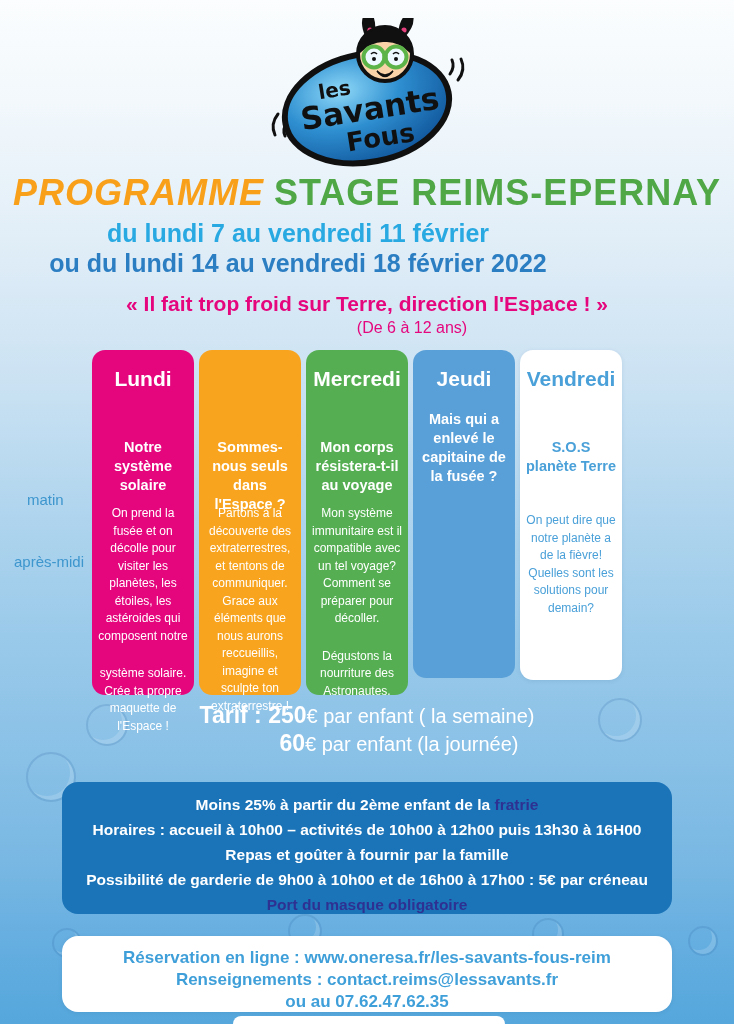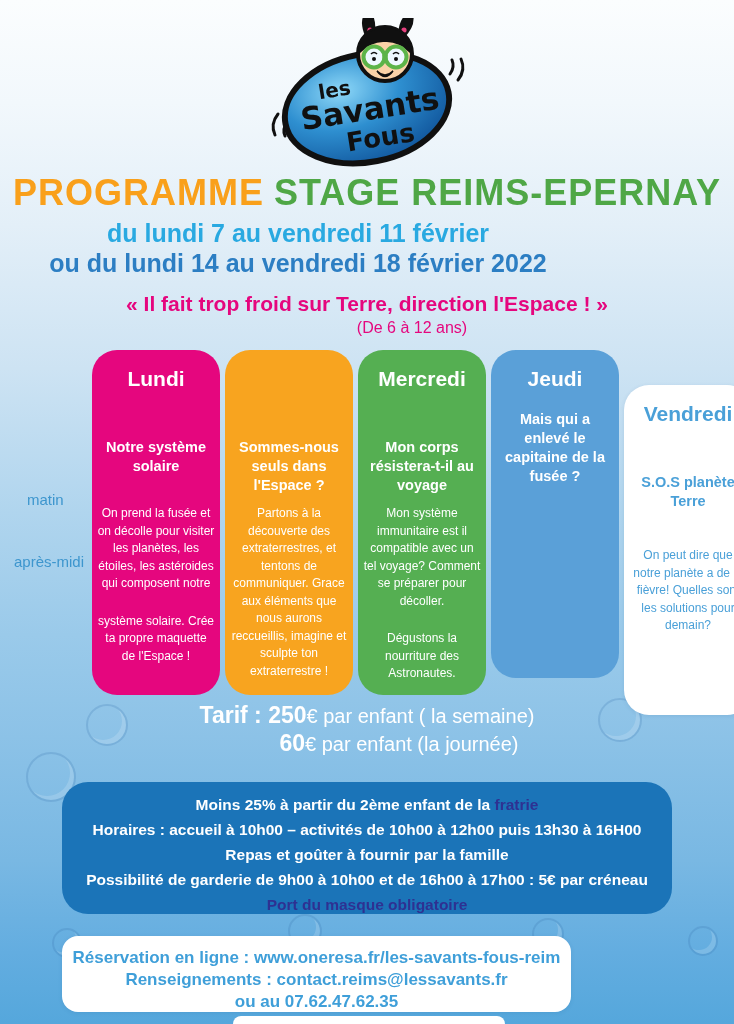--- a/index.html
+++ b/index.html
@@ -7,59 +7,59 @@
     position:relative;width:734px;height:1024px;overflow:hidden;
     font-family:"Liberation Sans",sans-serif;
     background:linear-gradient(180deg,#fbfdfe 0%,#f2f8fc 10%,#e3eff8 22%,#cde3f3 36%,#b0d5ee 50%,#9acaea 62%,#8cc2e7 72%,#79b8e3 84%,#63ade0 93%,#55a7dc 100%);
   }
   .bubble{position:absolute;border-radius:50%;border:2px solid rgba(55,115,175,.22);
     box-shadow:inset -4px -4px 0 rgba(255,255,255,.16);z-index:1;}
   
   .logo{position:absolute;left:266px;top:18px;z-index:2;}
   .title-row{position:absolute;top:172px;left:0;width:734px;text-align:center;
     font-weight:800;font-size:36px;letter-spacing:1px;z-index:2;}
-  .title-orange{color:#f9a01b;}
+  .title-orange{color:#f9a01b;font-style:italic;}
   .title-green{color:#4fa746;margin-left:10px;}
   .date1,.date2{position:absolute;left:0;width:596px;text-align:center;font-weight:bold;z-index:2;}
   .date1{top:219px;font-size:25px;color:#29a9e1;}
   .date2{top:249px;font-size:25px;color:#2c7ec3;}
   .quote{position:absolute;top:292px;left:0;width:734px;text-align:center;
     font-weight:bold;font-size:21px;color:#e5067e;z-index:2;}
   .age{position:absolute;top:319px;left:0;width:734px;text-align:center;
     font-size:16px;color:#e5067e;z-index:2;padding-left:45px;}
   
   .side-label{position:absolute;color:#3d96ce;font-size:15px;z-index:2;}
   .matin{left:27px;top:491px;}
   .apresmidi{left:14px;top:553px;}
   .days-row{position:absolute;top:350px;left:92px;display:flex;gap:5px;align-items:flex-start;z-index:2;}
-  .day-col{position:relative;width:128px;height:345px;border-radius:25px;color:#fff;box-sizing:border-box;}
+  .day-col{position:relative;width:102px;height:345px;border-radius:13px;color:#fff;box-sizing:border-box;}
   .col4{height:328px;}
-  .col5{height:330px;box-shadow:0 1px 4px rgba(30,80,130,.12);margin-top:35px;}
+  .col5{height:330px;box-shadow:0 1px 4px rgba(30,80,130,.12);}
   .col5 .day-head,.col5 .day-sub,.col5 .day-body{color:#4aa0d8;}
   .day-head{margin:0;padding-top:17px;text-align:center;font-size:21px;font-weight:bold;}
   .day-sub{position:absolute;top:88px;left:6px;right:6px;text-align:center;
     font-weight:bold;font-size:14.5px;line-height:19px;}
   .col4 .day-sub{top:60px;}
   .day-body{position:absolute;top:155px;left:5px;right:5px;text-align:center;
     font-size:12px;line-height:17.5px;}
   .col5 .day-body{top:162px;}
   .day-body p{margin:0;}
   .day-body p + p{margin-top:20px;}
   
   .tarif{position:absolute;top:702px;left:62px;width:610px;text-align:center;color:#fff;z-index:2;}
   .tarif-line{font-size:20px;line-height:27px;}
   .t-bold{font-weight:800;font-size:23px;}
   .tarif-line2{transform:translateX(32px);}
   
-  .info-box{position:absolute;left:62px;top:782px;width:610px;height:132px;border-radius:26px;
+  .info-box{position:absolute;left:62px;top:782px;width:610px;height:132px;border-radius:16px;
     background:#1b74b8;color:#fff;font-weight:bold;font-size:15.5px;line-height:25px;
     text-align:center;padding-top:10px;box-sizing:border-box;z-index:2;}
   .accent{color:#2e3192;}
   
-  .contact-box{position:absolute;left:62px;top:936px;width:509px;height:76px;border-radius:16px;
+  .contact-box{position:absolute;left:62px;top:936px;width:610px;height:76px;border-radius:16px;
     background:#ffffff;color:#3f9fd9;font-weight:bold;font-size:17px;line-height:22px;
     text-align:center;padding-top:11px;box-sizing:border-box;z-index:2;
     box-shadow:0 1px 4px rgba(30,80,130,.12);}
   .bottom-strip{position:absolute;left:233px;top:1016px;width:272px;height:8px;
     background:#ffffff;border-radius:8px 8px 0 0;z-index:2;}
 </style>
 </head>
 <body>
 
 <div class="poster">

